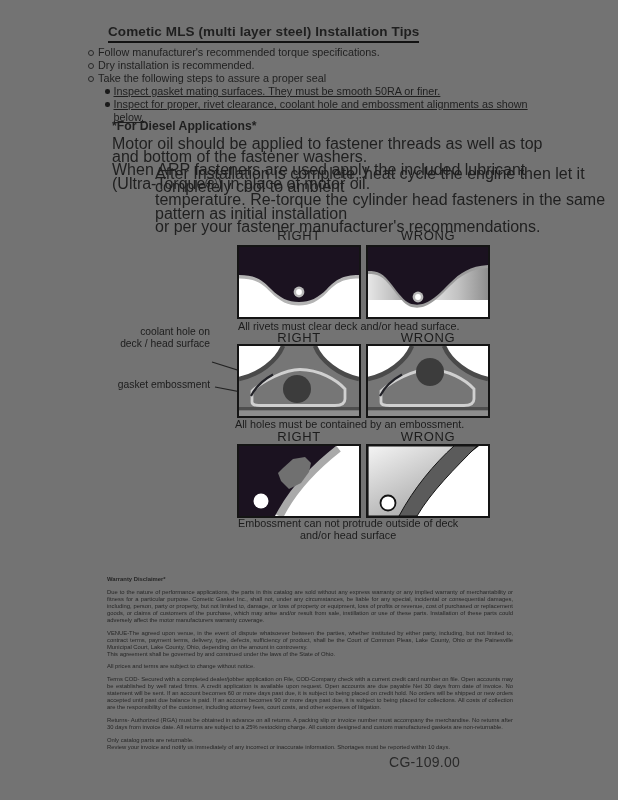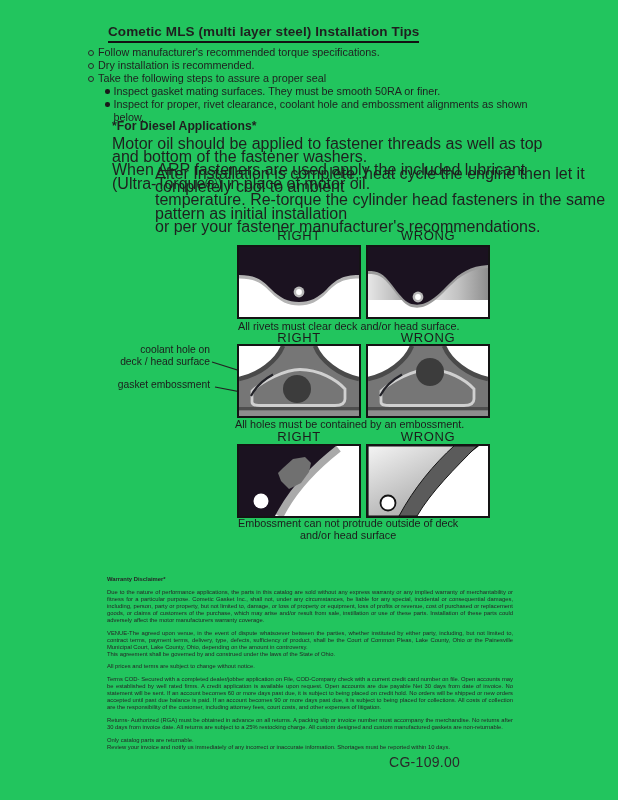--- a/index.html
+++ b/index.html
@@ -1,30 +1,30 @@
 <!DOCTYPE html>
 <html><head>
 <meta charset="utf-8">
 <style>
   html,body { margin:0; padding:0; }
   body { width:618px; height:800px; background:#f4f4f2; }
   .page {
-    position:relative; width:618px; height:800px; background:#22c55e;
+    position:relative; width:618px; height:800px; background:#737373;
     font-family:"Liberation Sans", sans-serif; color:#1f1f1f; overflow:hidden;
   }
   .abs { position:absolute; }
   .pre { white-space:pre-line; }
 
   .title {
     left:108px; top:24px; font-size:13.5px; font-weight:bold;
     border-bottom:2px solid #121212; padding-bottom:2px; letter-spacing:0.1px;
   }
   .tips { left:88px; top:46px; width:460px; font-size:10.8px; line-height:13px; }
   .b-row { display:flex; align-items:flex-start; }
-  .b-row.sub { margin-left:17px; }
+  .b-row.sub { margin-left:17px;text-decoration:underline; }
   .marker-circle {
     width:4px; height:4px; border:1px solid #2a2a2a; border-radius:50%;
     margin:4px 4px 0 0; flex:none;
   }
   .marker-dot {
     width:4.5px; height:4.5px; background:#1a1a1a; border-radius:50%;
     margin:4px 4px 0 0; flex:none;
   }
   .diesel-h { left:112px; top:119px; font-size:12.2px; font-weight:bold; }
   .body-p { left:112px; top:0; width:452px; font-size:16px; line-height:13.2px; }
@@ -109,21 +109,21 @@
       <circle cx="50" cy="50" r="5.4" fill="#b8b8b8"></circle>
       <circle cx="50" cy="50" r="2.9" fill="#ffffff"></circle>
     </svg>
   </div>
 
   <div class="abs fig-caption" style="left:238px; top:320px;">All rivets must clear deck and/or head surface.</div>
 
   <div class="abs fig-label" style="left:237px; top:330px;">RIGHT</div>
   <div class="abs fig-label" style="left:366px; top:330px;">WRONG</div>
 
-  <div class="abs annot" style="left:95px; top:344px;">
+  <div class="abs annot" style="left:95px; top:326px;">
     <div>coolant hole on</div>
     <div>deck / head surface</div>
   </div>
   <div class="abs annot" style="left:95px; top:379px;">gasket embossment</div>
 
   <svg class="abs" style="left:208px; top:352px; pointer-events:none;" width="100" height="48">
     <line x1="4" y1="10" x2="89" y2="37" stroke="#222222" stroke-width="1.2"></line>
     <line x1="7" y1="35" x2="54" y2="44" stroke="#222222" stroke-width="1.2"></line>
   </svg>
 

